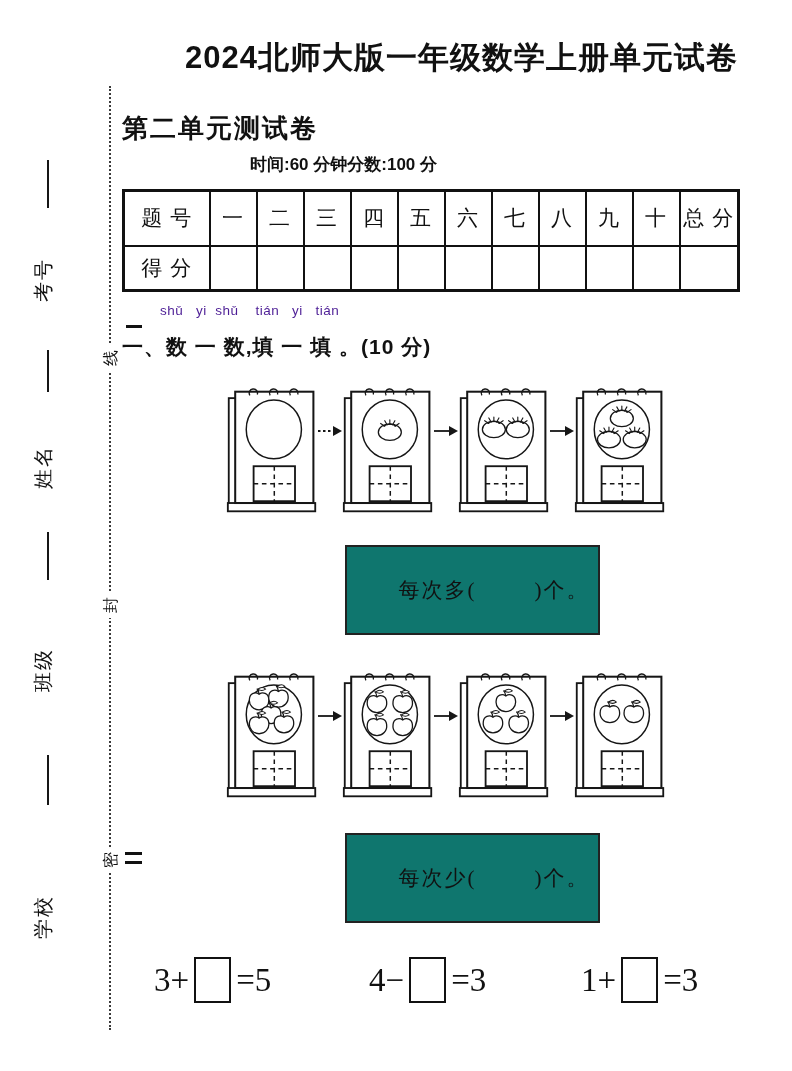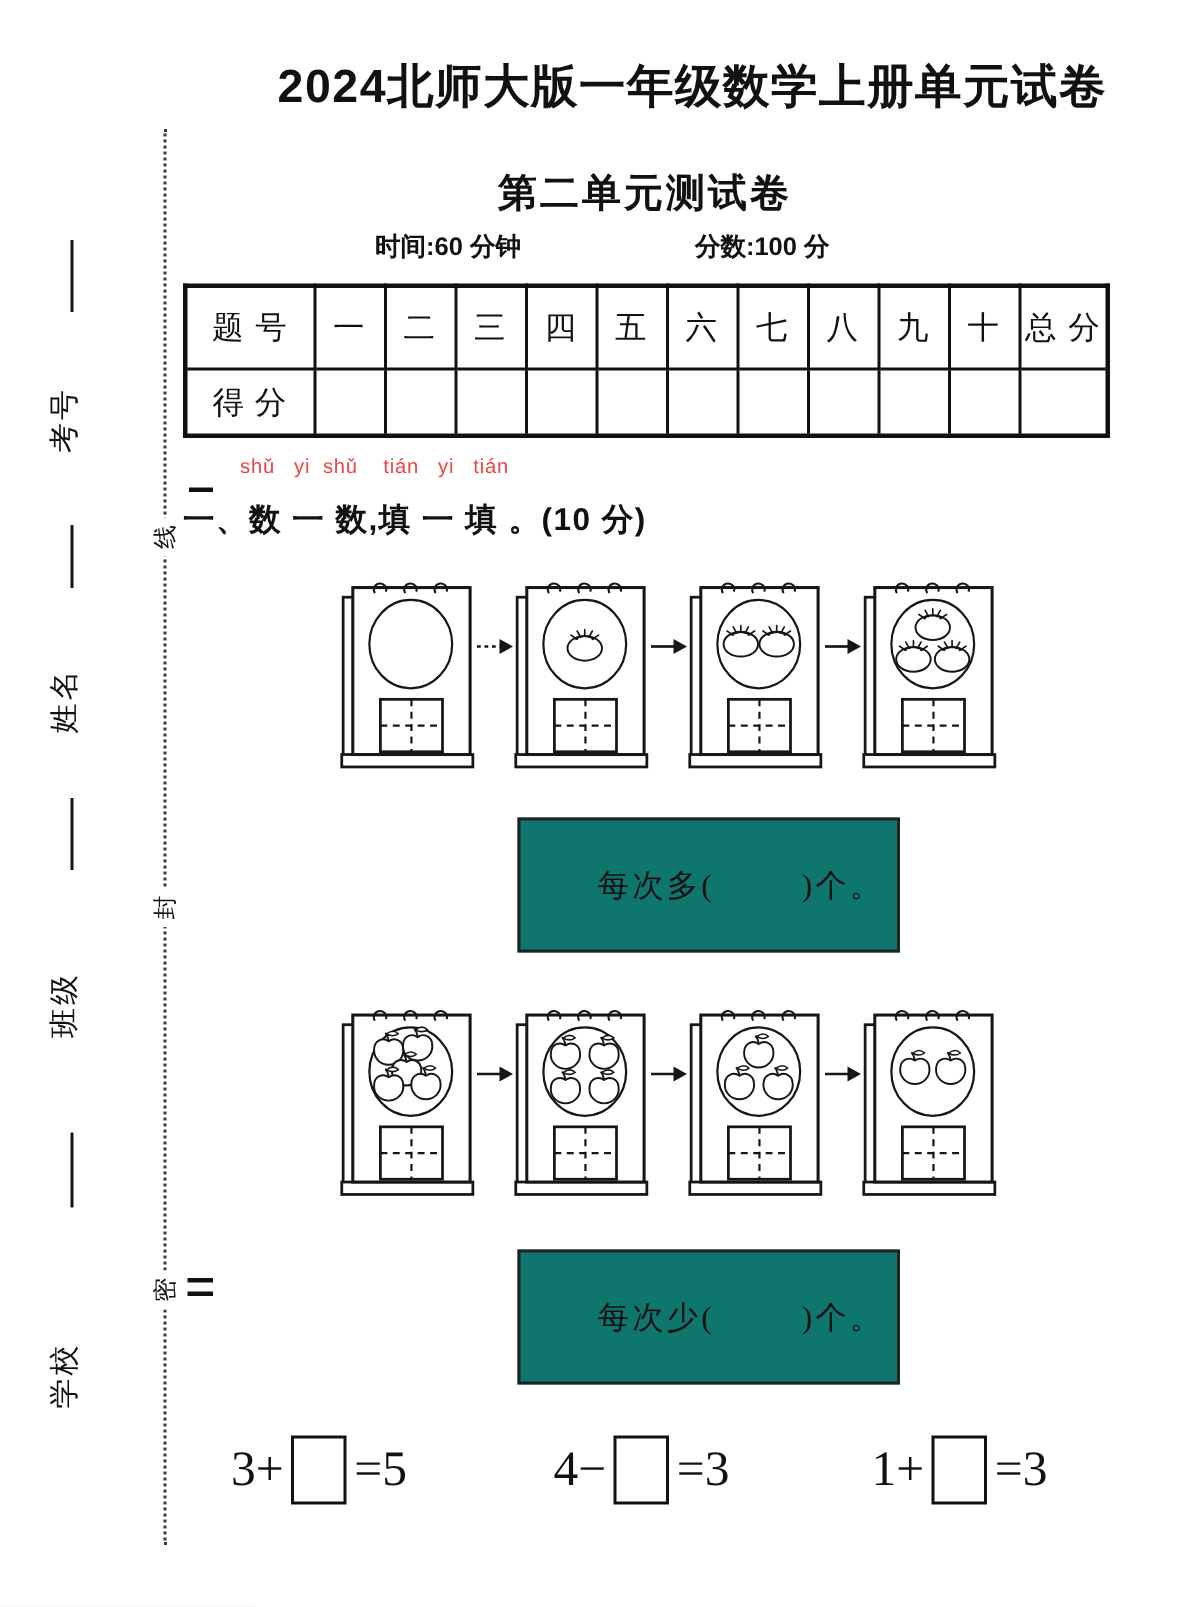--- a/index.html
+++ b/index.html
@@ -44,44 +44,44 @@
   .fm-2 { left:125px; top:861px; width:17px; }
 
   
   .content { position:absolute; left:122px; top:0; width:616px; }
 
   .title {
     margin-top:40px; text-align:right;
     font-size:31px; font-weight:bold; letter-spacing:1px; line-height:36px;
   }
   .subtitle {
-    margin-top:36px; text-align:center;
+    margin-top:36px; 
     font-size:26px; font-weight:bold; letter-spacing:2px; line-height:32px;
   }
   .meta-row {
     margin-top:9px; padding-left:128px;
-    display:flex; gap:116px;
+    display:flex; 
     font-size:17px; font-weight:bold;
   }
 
   table.score-table {
     margin-top:13px; border-collapse:collapse; table-layout:fixed;
     width:615px; border:3px solid #111;
   }
   table.score-table td {
     border:2px solid #111; text-align:center;
     font-size:21px; letter-spacing:1px; overflow:hidden; white-space:nowrap;
   }
   tr.hdr td { height:55px; }
-  tr.scr td { height:45px;font-family:Liberation Serif, serif; }
+  tr.scr td { height:45px; }
   td.wide { width:86px; } td.num { width:47px; } td.total { width:59px; }
 
   .pinyin {
     margin-top:11px; margin-left:38px;
-    font-size:13.5px; color:#ef4444; white-space:pre; letter-spacing:0.5px;
+    font-size:13.5px; color:#4c1d95; white-space:pre; letter-spacing:0.5px;
   }
   .pinyin.p2 { margin-top:21px; }
   .heading {
     margin-top:15px; font-size:21px; font-weight:bold; letter-spacing:1px;
     white-space:pre; line-height:28px;
   }
   .heading.h2x { display:flex; align-items:center; height:40px; }
   .inline-box {
     display:inline-block; width:32px; height:34px;
     border:2px solid #111; background:#fff; margin:0 3px;

